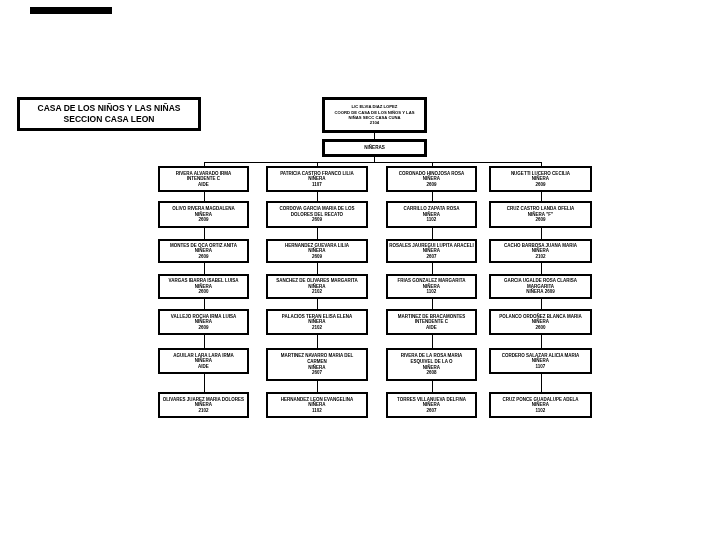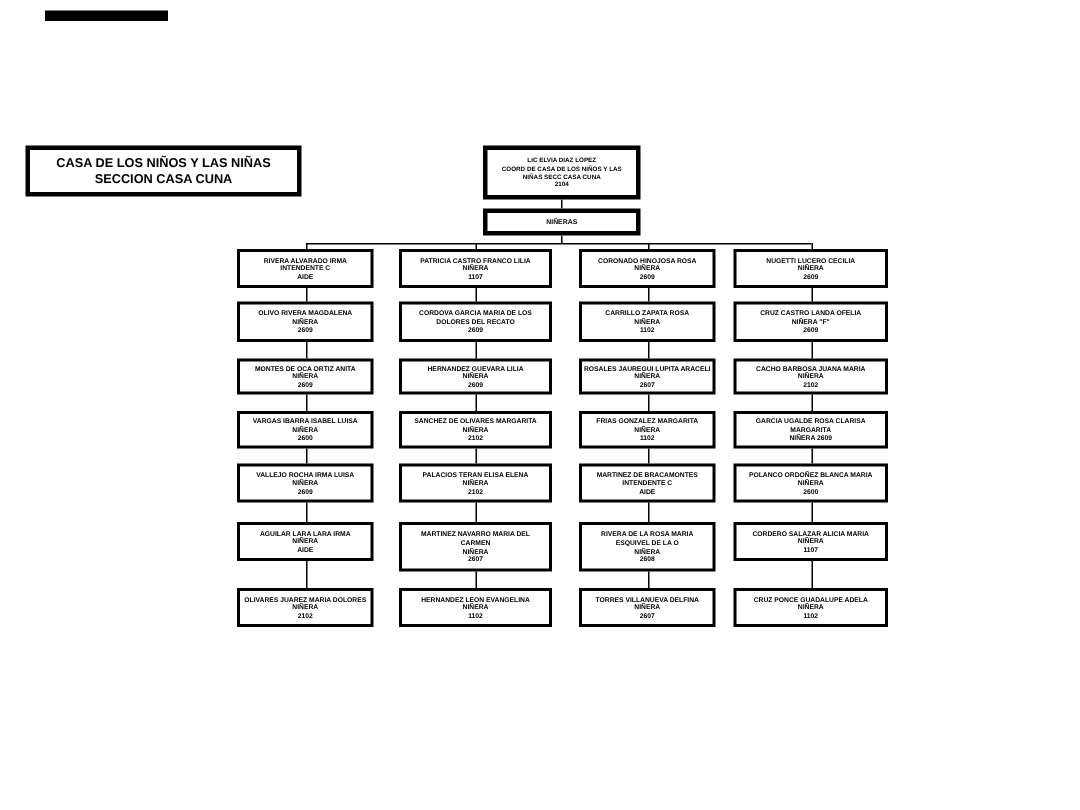--- a/index.html
+++ b/index.html
@@ -29,21 +29,21 @@
 </style>
 </head>
 <body>
 
 <div class="page">
 
   <div class="scan-bar"></div>
 
   <div class="title-box">
     <div class="tline">CASA DE LOS NIÑOS Y LAS NIÑAS</div>
-    <div class="tline">SECCION CASA CUNA</div>
+    <div class="tline">SECCION CASA LEON</div>
   </div>
 
   <div class="org-box root-box" id="root-box">
       <div class="tline">LIC ELVIA DIAZ LOPEZ</div>
       <div class="tline">COORD DE CASA DE LOS NIÑOS Y LAS</div>
       <div class="tline">NIÑAS SECC CASA CUNA</div>
       <div class="tline">2104</div>
     </div>
 
   <div class="org-box role-box">

